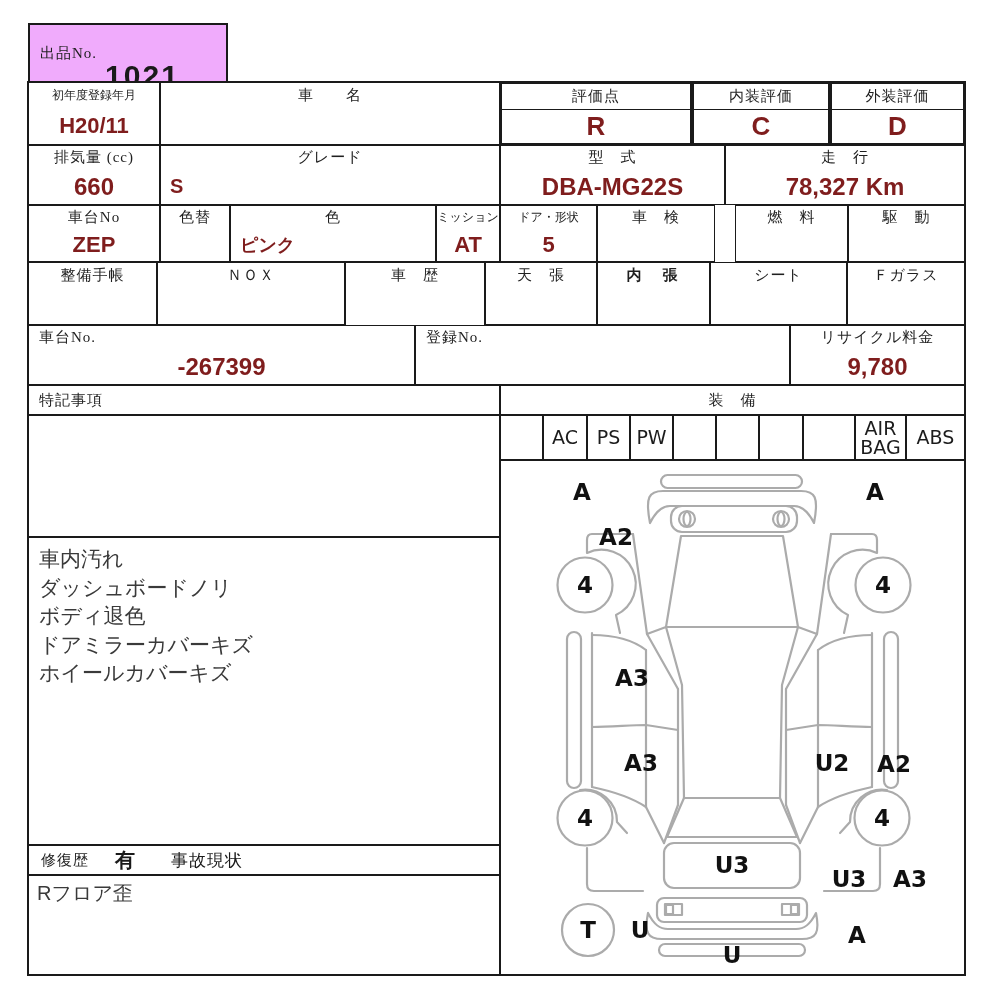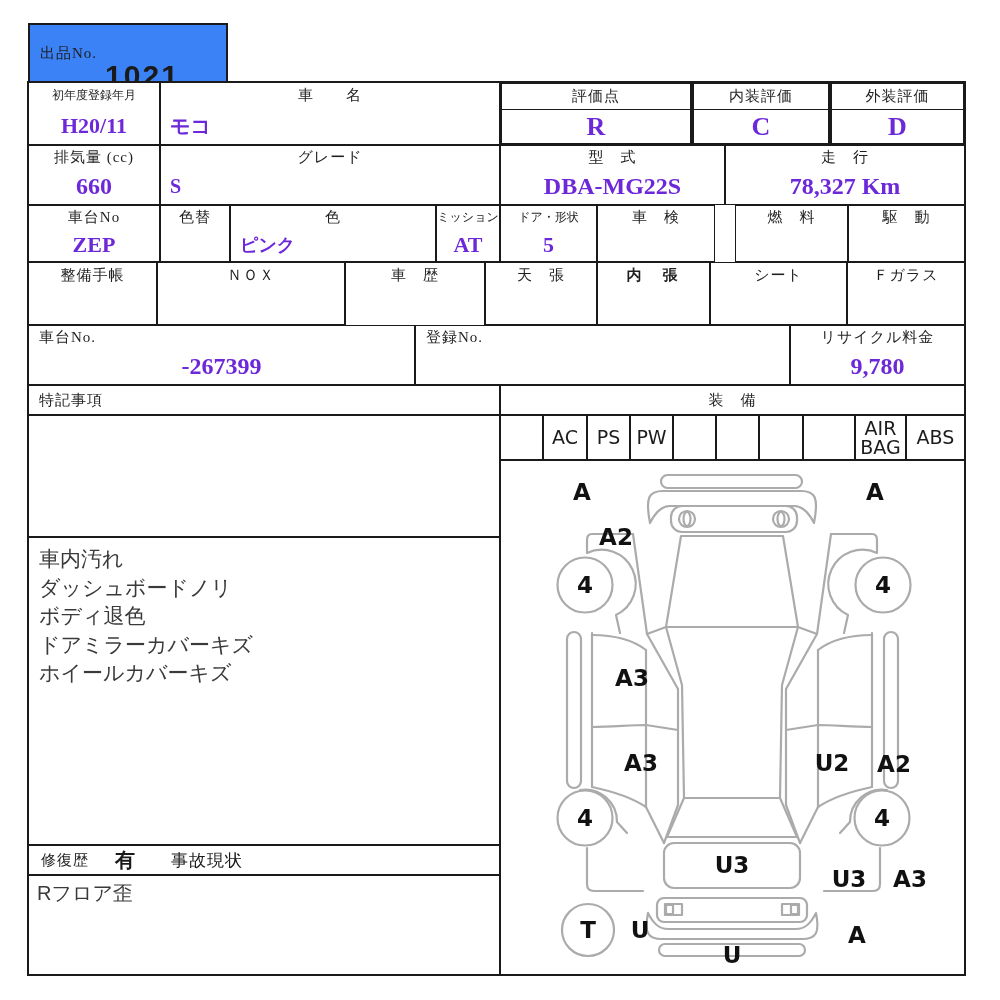--- a/index.html
+++ b/index.html
@@ -20,28 +20,28 @@
     font-family:"Liberation Serif","DejaVu Serif",serif; font-size:15px; color:#1f1f1f;
     display:flex; align-items:center; justify-content:center; flex:0 0 auto;
     letter-spacing:1px; white-space:pre;
   }
   .lh25 { height:25px; } .lh23 { height:23px; }
   .lbl.left { justify-content:flex-start; padding-left:10px; }
   .lbl.sm { font-size:12px; letter-spacing:0; }
   .lbl.bold { font-weight:bold; font-family:"DejaVu Sans",sans-serif; letter-spacing:3px; }
   .val {
     flex:1 1 auto; display:flex; align-items:center; justify-content:center;
-    font-weight:bold; font-family:Liberation Serif, serif; color:#6d28d9;
+    font-weight:bold; font-family:Liberation Sans, sans-serif; color:#7f1d1d;
   }
   .val.left { justify-content:flex-start; padding-left:9px; } .fs26{font-size:26px;} .fs24{font-size:24px;}
   .fs22{font-size:22px;} .fs20{font-size:20px;} .fs18{font-size:18px;}
   
   #auction-box {
     position:absolute; left:28px; top:23px; width:200px; height:60px;
-    box-sizing:border-box; border:2px solid #1a1a1a; background:#3b82f6;
+    box-sizing:border-box; border:2px solid #1a1a1a; background:#f0abfc;
     display:flex; align-items:center;
   }
   #auction-box .lbl { padding-left:10px; font-size:15px; }
   #auction-box .num { font-size:30px; font-weight:bold; margin-left:8px; letter-spacing:2px;margin-top:45px; }
   
   #equipment-row { position:absolute; left:500px; top:415px; width:465px; height:45px; display:flex; }
   .eq-cell {
     box-sizing:border-box; border:1px solid #1a1a1a; height:45px; background:#fff;
     display:flex; align-items:center; justify-content:center;
     font-size:19px; color:#1c1c1c; text-align:center; line-height:19px;
@@ -79,21 +79,20 @@
 </div>
 
 <div class="frame" style="left:27px;top:81px;width:939px;height:895px"></div>
 
 <div class="cell" style="left:28px;top:82px;width:132px;height:63px">
   <div class="lbl lh25 sm">初年度登録年月</div>
   <div class="val fs22">H20/11</div>
 </div>
 <div class="cell" style="left:160px;top:82px;width:340px;height:63px">
   <div class="lbl lh25">車　　名</div>
-  <div class="val left fs20">モコ</div>
 </div>
 <div class="cell thick" style="left:500px;top:82px;width:192px;height:63px;z-index:2">
   <div class="lbl lh25" style="border-bottom:1px solid #1a1a1a">評価点</div>
   <div class="val fs26">R</div>
 </div>
 <div class="cell thick" style="left:692px;top:82px;width:138px;height:63px;z-index:2">
   <div class="lbl lh25" style="border-bottom:1px solid #1a1a1a">内装評価</div>
   <div class="val fs26">C</div>
 </div>
 <div class="cell thick" style="left:830px;top:82px;width:135px;height:63px;z-index:2">

